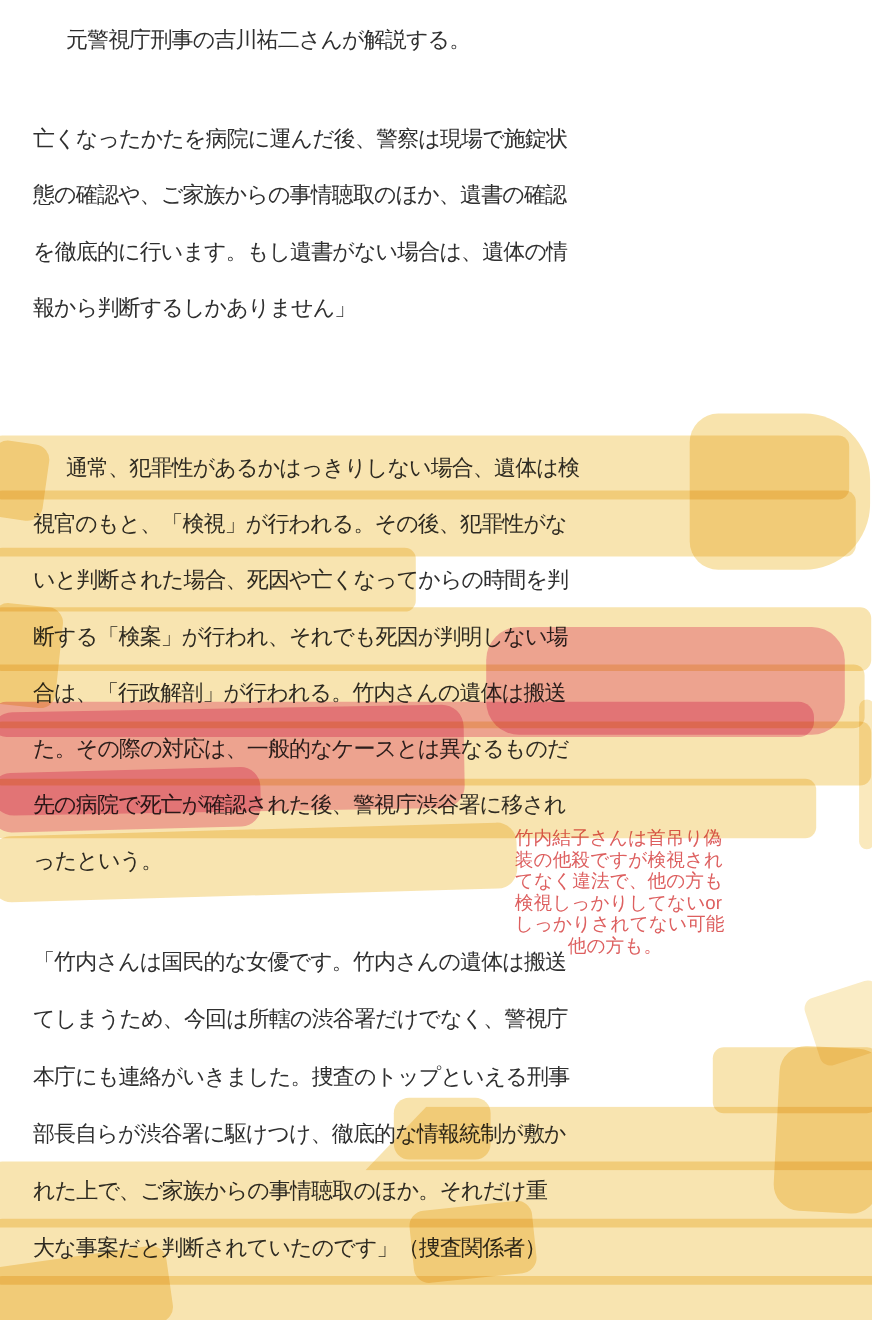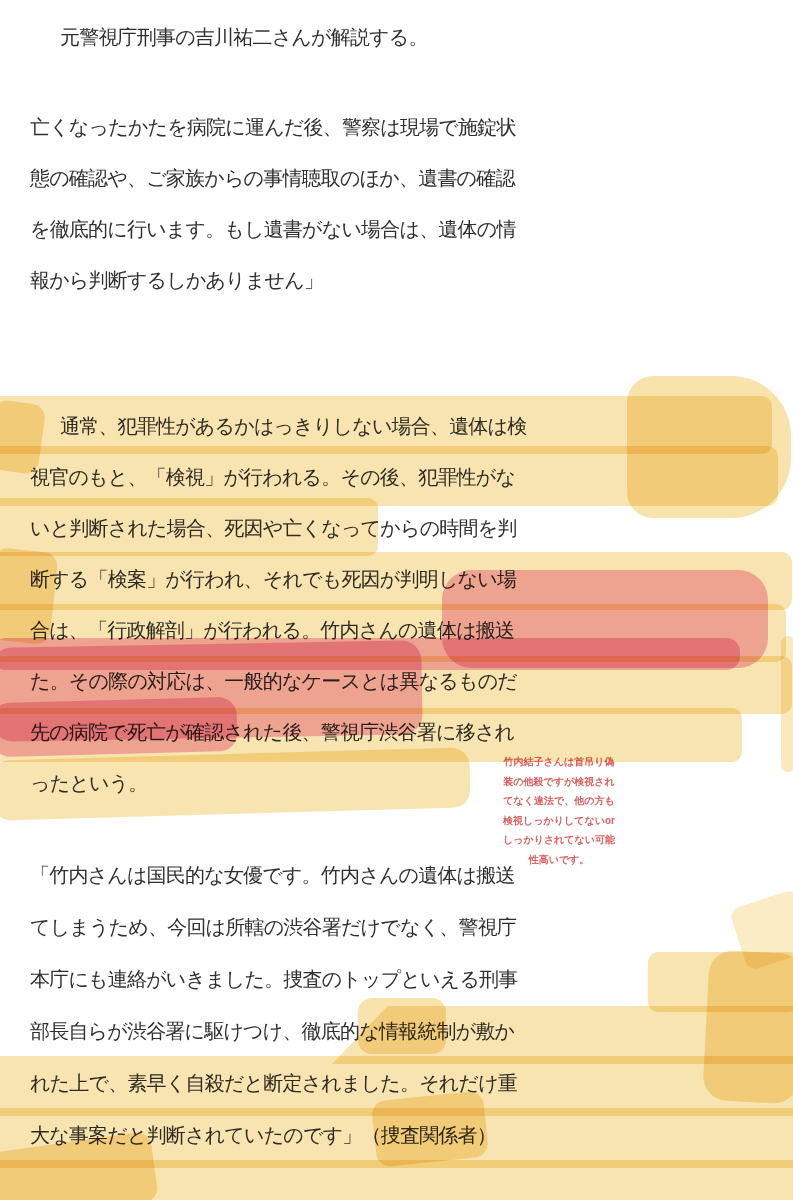--- a/index.html
+++ b/index.html
@@ -9,21 +9,21 @@
   }
   .para{position:absolute;left:30px;width:745px;}
   .line{
     white-space:nowrap;height:51px;line-height:51px;
     font-size:20px;letter-spacing:-0.8px;color:var(--text,#2f2f2f);
   }
   .p4 .line{height:52px;line-height:52px;}
   .indent{text-indent:30px;}
   .annotation{
     position:absolute;left:468px;top:752px;width:182px;text-align:center;
-    color:var(--annotation-red,#dd5f5f);font-size:10px;line-height:19.5px;font-weight:bold;
+    color:var(--annotation-red,#dd5f5f);font-size:17px;line-height:19.5px;font-weight:normal;
   }
   .annotation .aline{white-space:nowrap;}
   
   .hl{position:absolute;mix-blend-mode:multiply;pointer-events:none;}
   .hl.y{background:var(--highlight-yellow,#f1c759);opacity:.48;border-radius:10px;}
   .hl.yd{background:var(--highlight-yellow,#f1c759);opacity:.5;border-radius:14px;}
   .hl.p{background:var(--highlight-pink,#e75c96);opacity:.45;border-radius:22px;}
 </style>
 </head>
 <body>
@@ -50,31 +50,31 @@
     <div class="line">た。その際の対応は、一般的なケースとは異なるものだ</div>
     <div class="line">先の病院で死亡が確認された後、警視庁渋谷署に移され</div>
     <div class="line">ったという。</div>
   </div>
 
   <div class="para p4" style="top:849px">
     <div class="line">「竹内さんは国民的な女優です。竹内さんの遺体は搬送</div>
     <div class="line">てしまうため、今回は所轄の渋谷署だけでなく、警視庁</div>
     <div class="line">本庁にも連絡がいきました。捜査のトップといえる刑事</div>
     <div class="line">部長自らが渋谷署に駆けつけ、徹底的な情報統制が敷か</div>
-    <div class="line">れた上で、素早く自殺だと断定されました。それだけ重</div>
+    <div class="line">れた上で、ご家族からの事情聴取のほか。それだけ重</div>
     <div class="line">大な事案だと判断されていたのです」（捜査関係者）</div>
   </div>
 
   <div class="annotation">
     <div class="aline">竹内結子さんは首吊り偽</div>
     <div class="aline">装の他殺ですが検視され</div>
     <div class="aline">てなく違法で、他の方も</div>
     <div class="aline">検視しっかりしてないor</div>
     <div class="aline">しっかりされてない可能</div>
-    <div class="aline">性高いです。</div>
+    <div class="aline">他の方も。</div>
   </div>
 
   <div>
 
     <div class="hl y" style="left:-8px;top:396px;width:780px;height:58px;"></div>
     <div class="hl y" style="left:-8px;top:446px;width:786px;height:60px;"></div>
     <div class="hl y" style="left:-8px;top:498px;width:386px;height:58px;"></div>
     <div class="hl y" style="left:-8px;top:552px;width:800px;height:58px;"></div>
     <div class="hl y" style="left:-8px;top:604px;width:794px;height:58px;"></div>
     <div class="hl y" style="left:-8px;top:656px;width:800px;height:58px;"></div>

